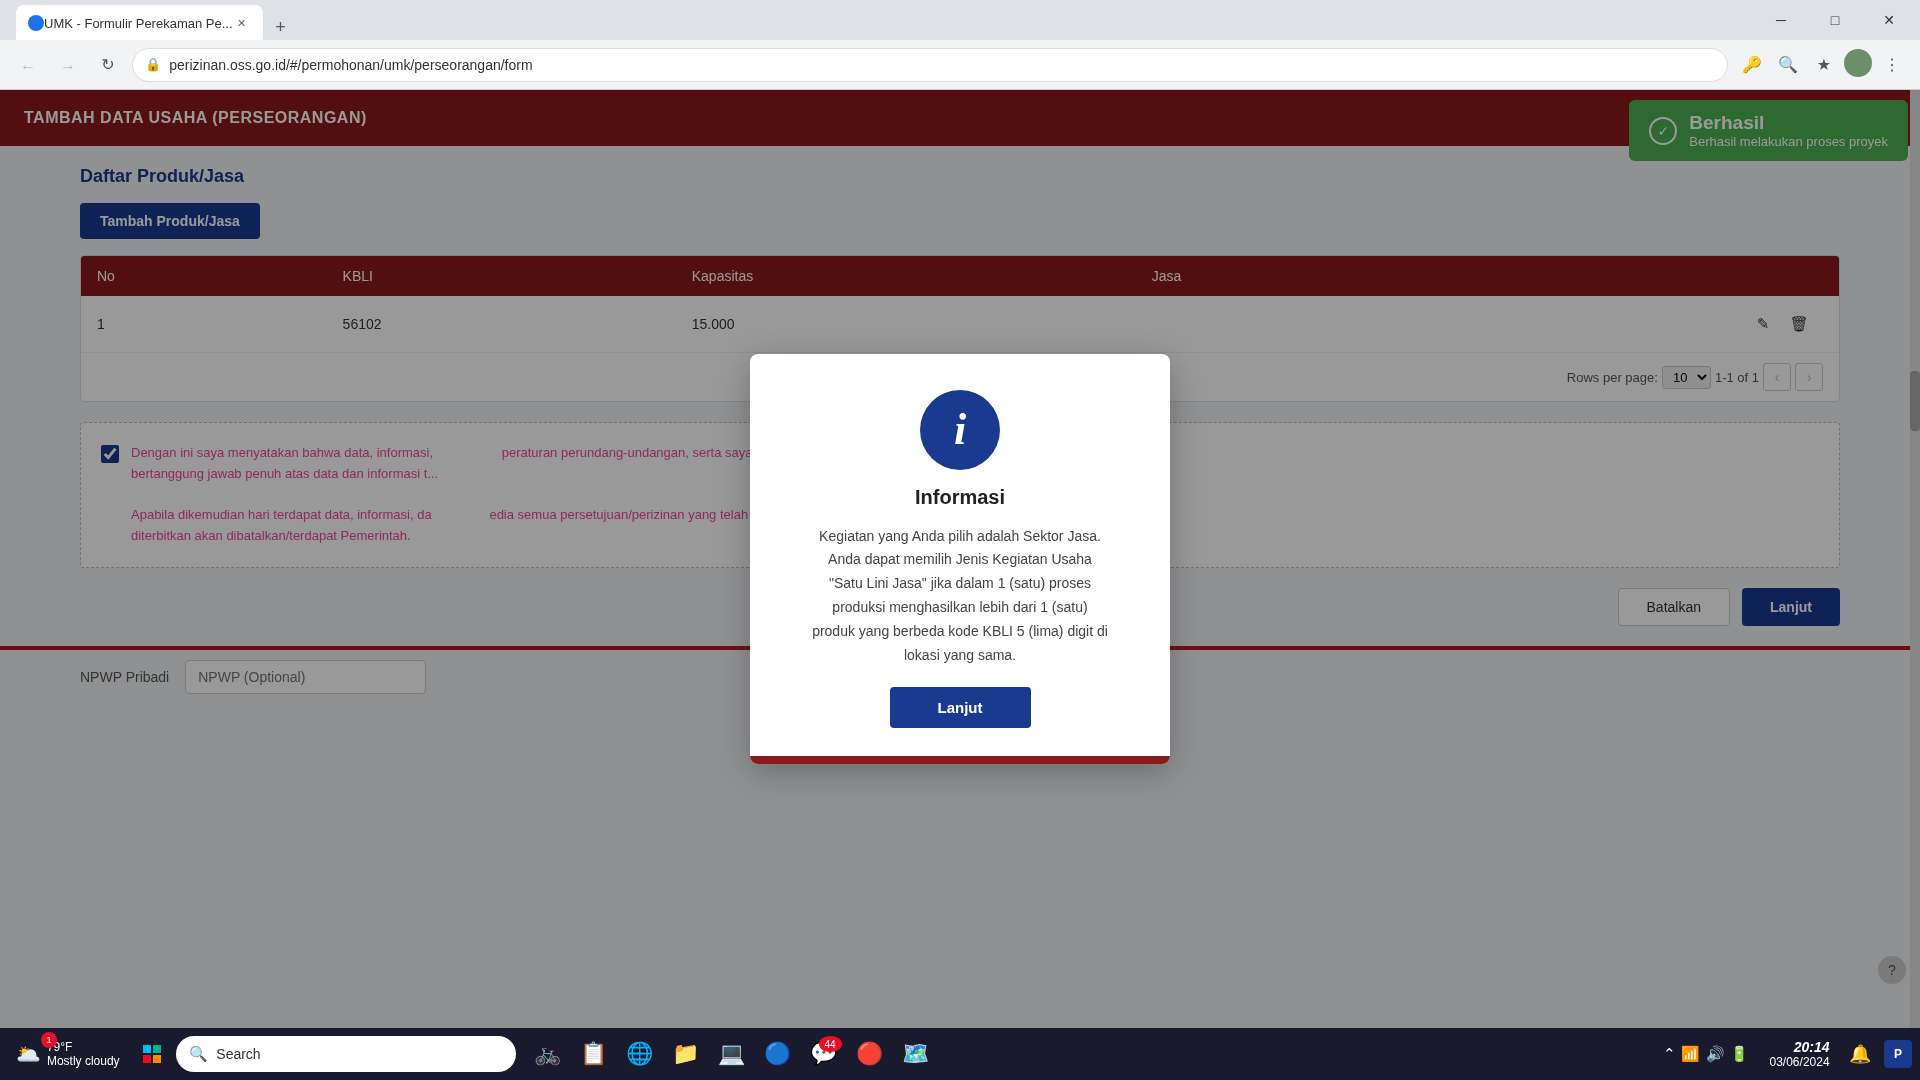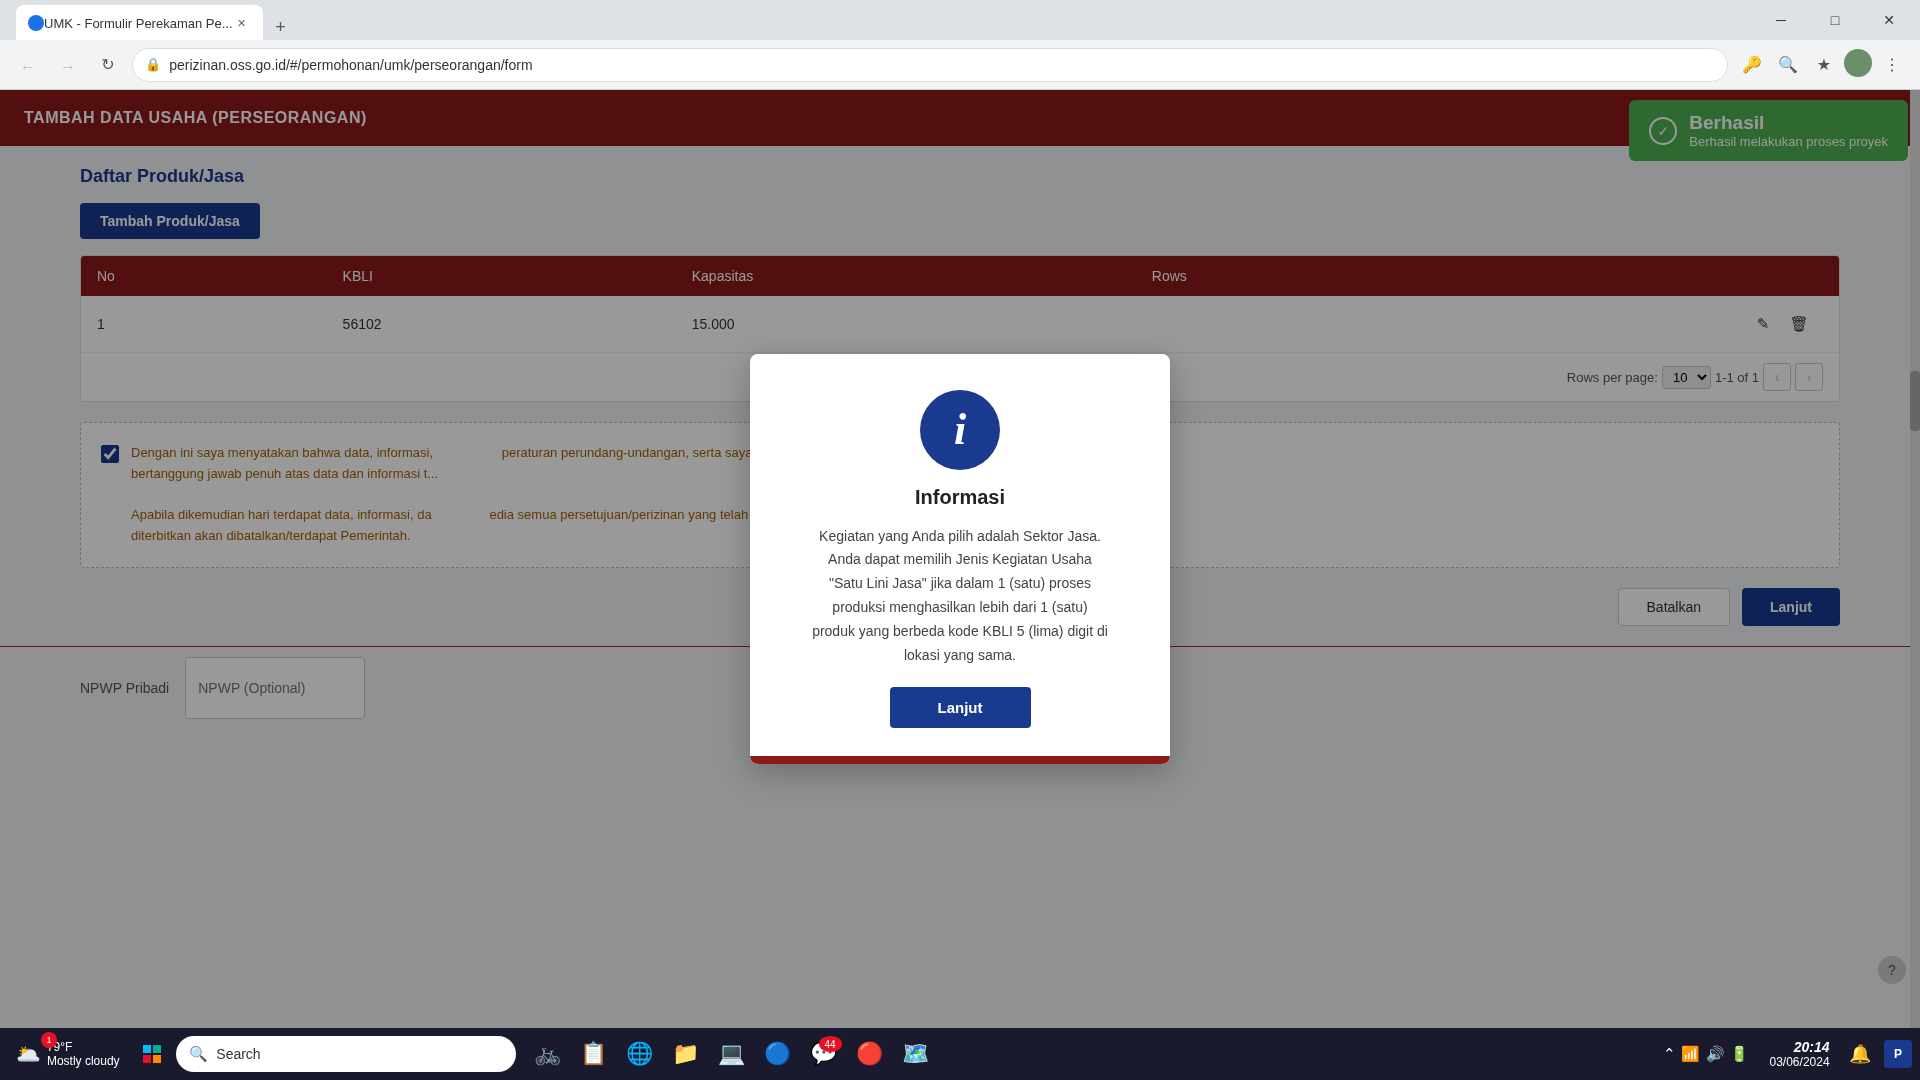--- a/index.html
+++ b/index.html
@@ -58,21 +58,21 @@
     .action-btn.delete { background: transparent; color: #333; }
 
     .table-footer { display: flex; align-items: center; justify-content: flex-end; padding: 10px 16px; gap: 4px; font-size: 13px; color: #555; }
     .rows-select { border: 1px solid #ccc; border-radius: 3px; padding: 2px 6px; font-size: 13px; }
     .page-nav-btn { width: 28px; height: 28px; border: 1px solid #ccc; border-radius: 3px; background: white; cursor: pointer; display: flex; align-items: center; justify-content: center; font-size: 14px; }
     .page-nav-btn.disabled { color: #bbb; cursor: default; }
 
     
     .declaration-box { border: 1px dashed #bbb; border-radius: 4px; padding: 20px; background: white; margin-bottom: 20px; display: flex; gap: 12px; align-items: flex-start; }
     .decl-checkbox { width: 18px; height: 18px; margin-top: 2px; flex-shrink: 0; accent-color: #1a3a8f; }
-    .decl-text { font-size: 13px; color: #a16207; line-height: 1.6; }
+    .decl-text { font-size: 13px; color: #ec4899; line-height: 1.6; }
 
     
     .bottom-actions { display: flex; justify-content: flex-end; gap: 12px; margin-bottom: 20px; }
     .btn-cancel { background: white; border: 1px solid #ccc; color: #333; padding: 10px 28px; border-radius: 4px; font-size: 14px; cursor: pointer; }
     .btn-lanjut { background: #1a3a8f; color: white; border: none; padding: 10px 28px; border-radius: 4px; font-size: 14px; font-weight: 600; cursor: pointer; }
     .npwp-label { font-size: 14px; color: #555; }
 
     
     .overlay { position: absolute; top: 0; left: 0; right: 0; bottom: 0; background: rgba(0,0,0,0.4); z-index: 200; display: flex; align-items: center; justify-content: center; }
 
@@ -186,21 +186,21 @@
       <button class="add-btn">Tambah Produk/Jasa</button>
 
       
       <div class="table-container">
         <table class="table">
           <thead>
             <tr>
               <th>No</th>
               <th>KBLI</th>
               <th>Kapasitas</th>
-              <th style="width:40%;">Rows</th>
+              <th style="width:40%;">Jasa</th>
             </tr>
           </thead>
           <tbody>
             <tr>
               <td>1</td>
               <td>56102</td>
               <td>15.000</td>
               <td style="text-align:right; padding-right:24px;">
                 <button class="action-btn edit">✎</button>
                 <button class="action-btn delete">🗑</button>
@@ -233,23 +233,23 @@
         </div>
       </div>
 
       
       <div class="bottom-actions">
         <button class="btn-cancel">Batalkan</button>
         <button class="btn-lanjut">Lanjut</button>
       </div>
     </div>
 
-    <div style="background:#f0f2f5; padding: 10px 80px; border-top: 1px solid #b91c1c; display:flex; gap:16px; align-items:center;">
+    <div style="background:#f0f2f5; padding: 10px 80px; border-top: 4px solid #b91c1c; display:flex; gap:16px; align-items:center;">
       <span class="npwp-label">NPWP Pribadi</span>
-      <input type="text" style="padding: 22px 12px; border: 1px solid rgb(204, 204, 204); border-radius: 4px; font-size: 14px; width: 180px;" placeholder="NPWP (Optional)">
+      <input type="text" style="padding: 8px 12px; border: 1px solid rgb(204, 204, 204); border-radius: 4px; font-size: 14px; width: 241px;" placeholder="NPWP (Optional)">
     </div>
 
     <div class="scroll-bar">
       <div class="scroll-thumb"></div>
     </div>
 
     <div class="overlay">
       <div class="modal">
         <div class="modal-icon-circle">
           <span class="modal-icon-i">i</span>

